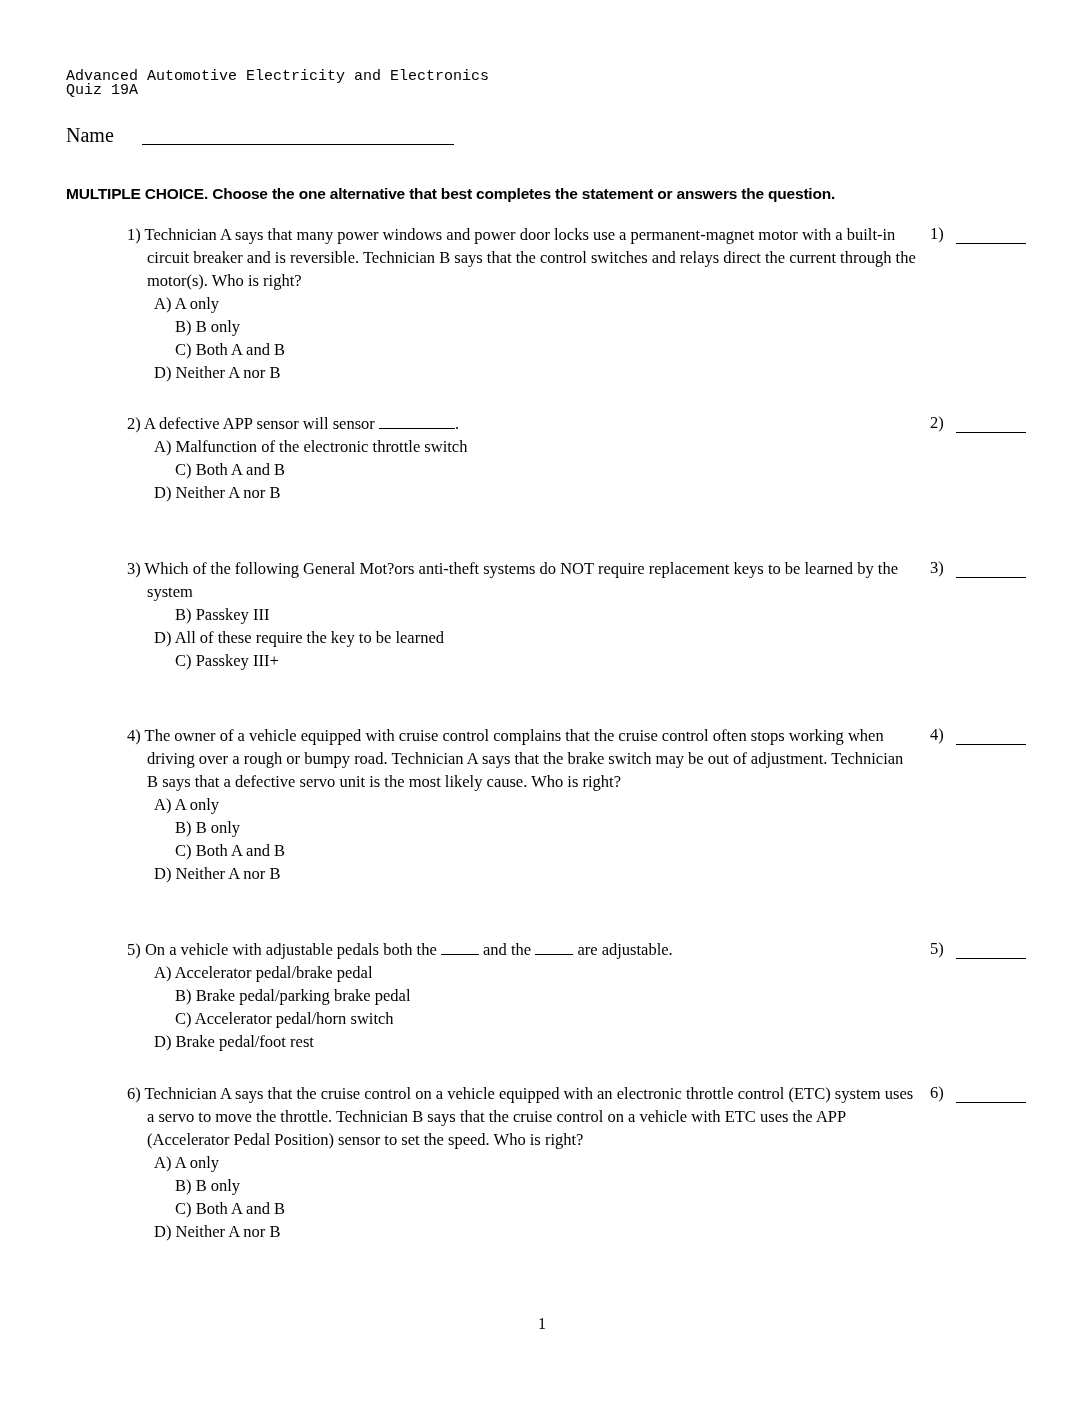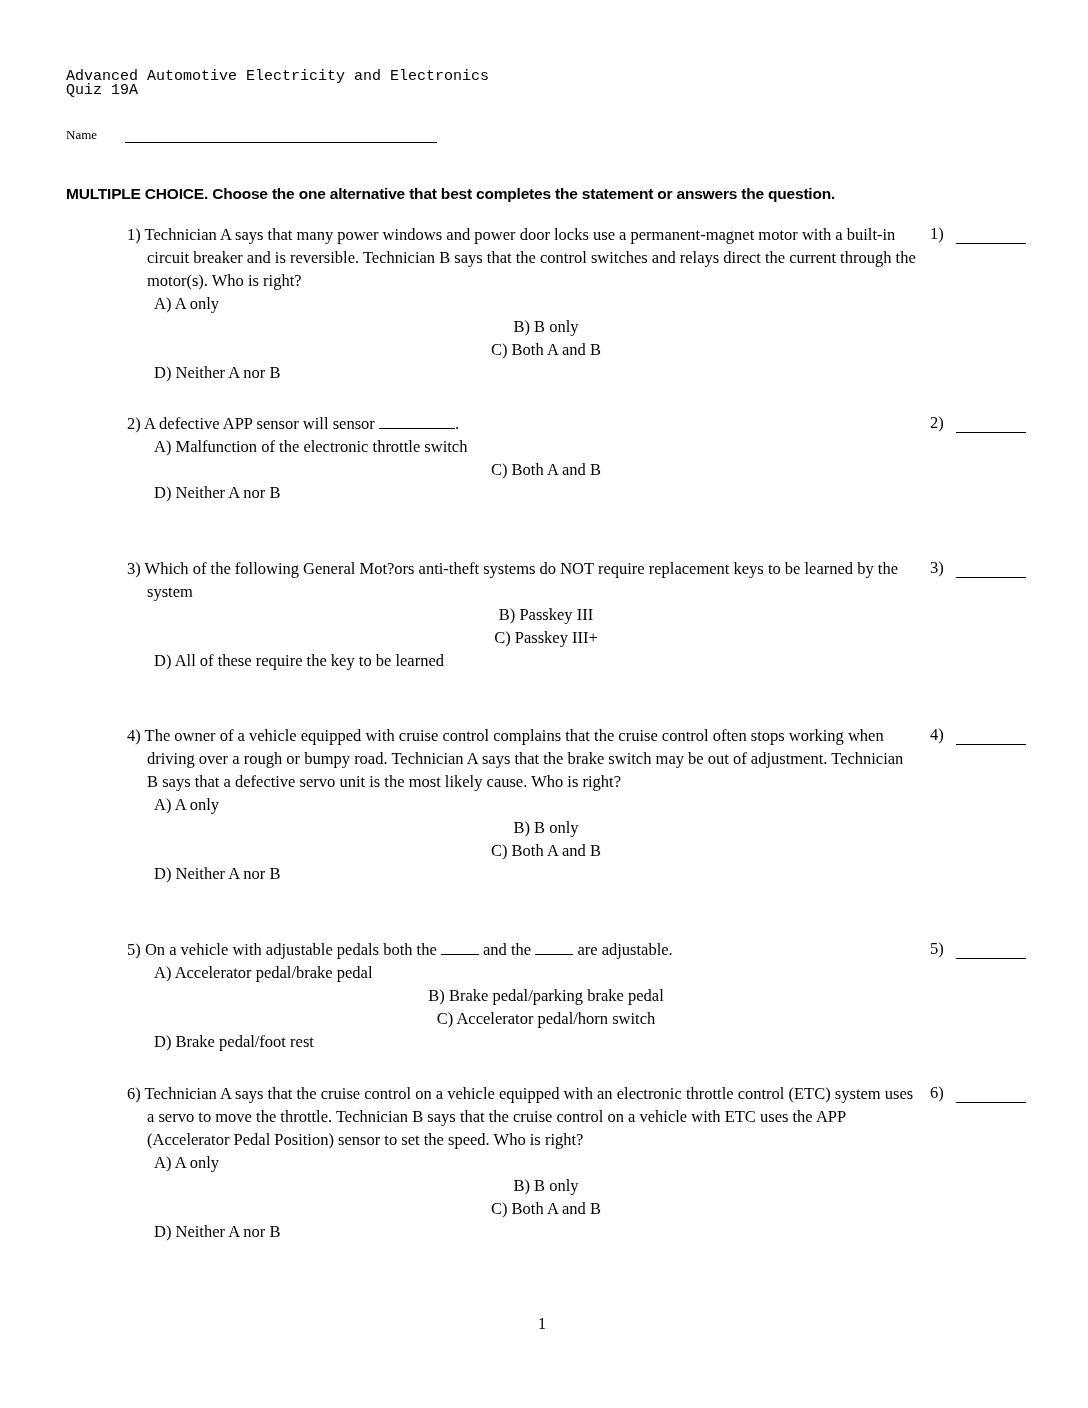--- a/index.html
+++ b/index.html
@@ -3,30 +3,30 @@
 <meta charset="utf-8">
 <style>
   html, body { margin: 0; padding: 0; background: #ffffff; }
   body {
     width: 1088px; height: 1408px; position: relative; overflow: hidden;
     color: #000; font-family: "Liberation Serif", "DejaVu Serif", serif;
   }
   .hdr { position: absolute; left: 66px; font-size: 15px; line-height: 22px; font-family: Liberation Mono, monospace; }
   .hdr-title { top: 66px; }
   .hdr-quiz { top: 80px; }
-  .name-row { position: absolute; left: 66px; top: 124px; font-size: 13px; display: flex; align-items: flex-end; gap: 27px; }
+  .name-row { position: absolute; left: 66px; top: 124px; font-size: 20px; display: flex; align-items: center; gap: 27px; }
   .name-line { display: inline-block; width: 312px; border-bottom: 1px solid #000; height: 18px; margin-left: 1px; }
   .instructions {
     position: absolute; left: 66px; top: 185px; font-size: 15.5px; font-weight: bold;
     font-family: "Liberation Sans", "DejaVu Sans", sans-serif; letter-spacing: -0.2px;
   }
   .q { position: absolute; left: 127px; width: 790px; font-size: 16.5px; line-height: 23px; }
   .q-stem { padding-left: 20px; text-indent: -20px; }
   .opt { margin-left: 27px; }
-  .opt.b, .opt.c { margin-left: 48px; text-align: center; }
+  .opt.b, .opt.c { margin-left: 48px; }
   .ans { position: absolute; left: 930px; font-size: 16.5px; display: flex; align-items: flex-end; }
   .ans-line { display: inline-block; width: 70px; border-bottom: 1.5px solid #000; margin-left: 12px; height: 16px; }
   .blank { display: inline-block; border-bottom: 1px solid #000; height: 14px; vertical-align: baseline; }
   .page-num { position: absolute; left: 538px; top: 1315px; font-size: 16px; }
 </style>
 </head>
 <body>
 
 <div class="hdr hdr-title">Advanced Automotive Electricity and Electronics</div>
 <div class="hdr hdr-quiz">Quiz 19A</div>
@@ -56,22 +56,22 @@
   <div class="opt d">D) Neither A nor B</div>
 </div>
 <div class="ans" style="top:413px;">
   <span>2)</span>
   <span class="ans-line"></span>
 </div>
 
 <div class="q" style="top:557px;">
   <div class="q-stem"><span>3)</span> <span>Which of the following General Mot?ors anti-theft systems do NOT require replacement keys to be learned by the system</span></div>
   <div class="opt b">B) Passkey III</div>
+  <div class="opt d">D) All of these require the key to be learned</div>
   <div class="opt c">C) Passkey III+</div>
-  <div class="opt d">D) All of these require the key to be learned</div>
 </div>
 <div class="ans" style="top:558px;">
   <span>3)</span>
   <span class="ans-line"></span>
 </div>
 
 <div class="q" style="top:724px;">
   <div class="q-stem"><span>4)</span> <span>The owner of a vehicle equipped with cruise control complains that the cruise control often stops working when driving over a rough or bumpy road.  Technician A says that the brake switch may be out of adjustment.  Technician B says that a defective servo unit is the most likely cause.  Who is right?</span></div>
   <div class="opt a">A) A only</div>
   <div class="opt b">B) B only</div>

